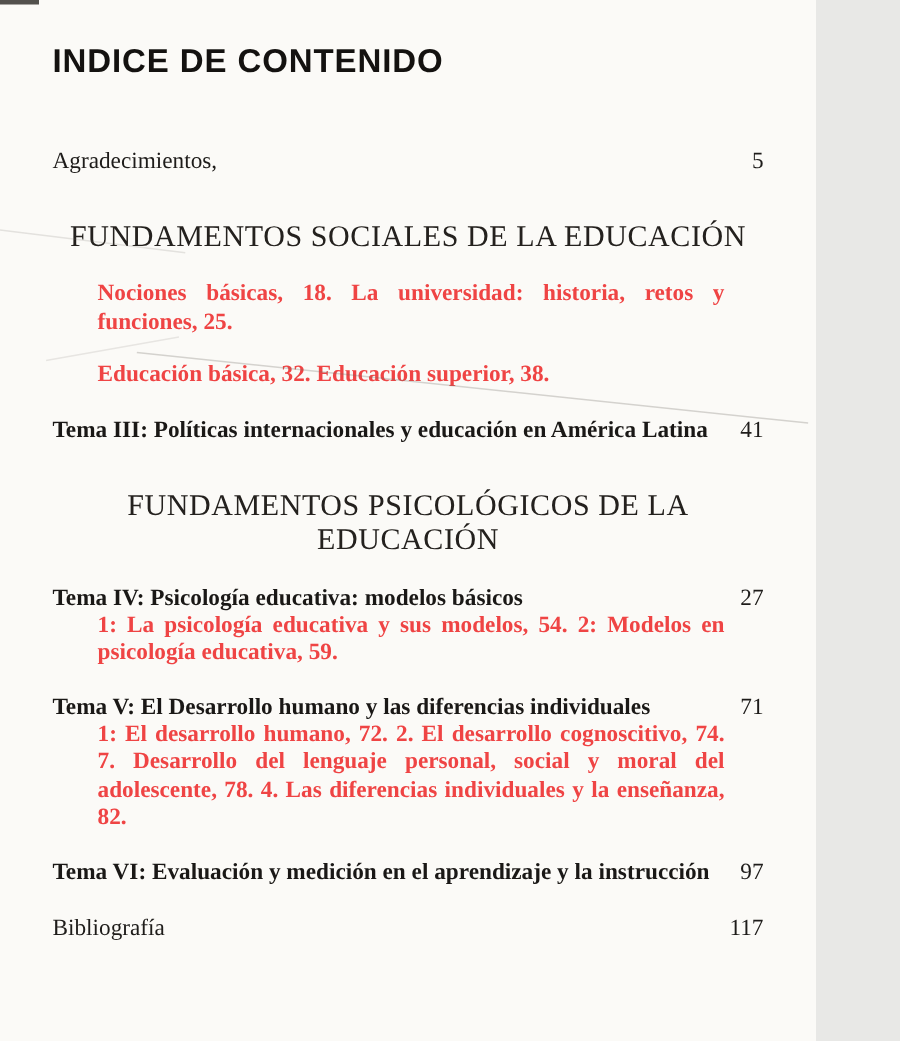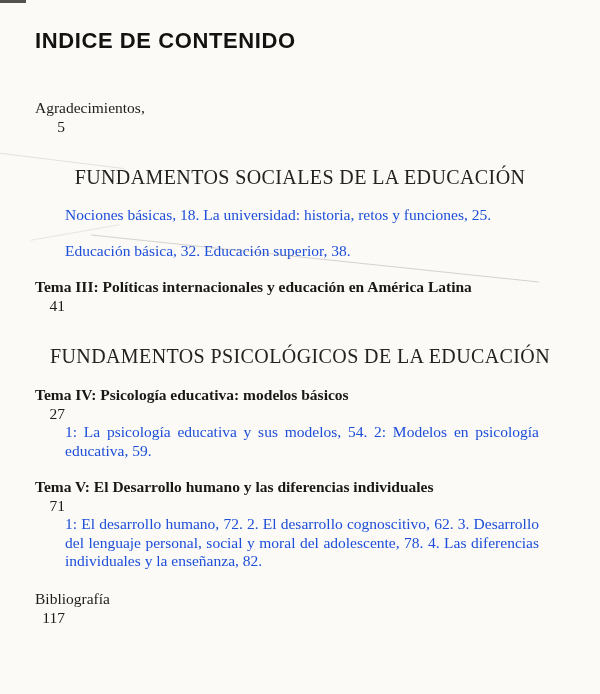--- a/index.html
+++ b/index.html
@@ -2,21 +2,21 @@
 <html><head>
 <meta charset="utf-8">
 <style>
   html, body {
     margin: 0;
     padding: 0;
     background: #e8e8e6;
   }
   .page {
     position: relative;
-    width: 600px;
+    width: 544px;
     height: 694px;
     box-sizing: border-box;
     margin: 0;
     padding: 28px 35px 0 35px;
     background: #fbfaf7;
     color: #1e1c1a;
     font-family: "Liberation Serif", "DejaVu Serif", serif;
     font-size: 15.5px;
     overflow: hidden;
   }
@@ -27,41 +27,41 @@
     font-size: 22px;
     letter-spacing: 0.6px;
     color: #141210;
   }
   .front-list { margin-top: 44px; }
   .row {
     display: flex;
     justify-content: space-between;
     align-items: baseline;
     line-height: 19px;
-    flex-direction: column;
   }
   .pagenum {
     min-width: 30px;
     text-align: right;
     white-space: nowrap;
   }
   .section-heading {
     margin-top: 30px;
     text-align: center;
     font-size: 20px;
     letter-spacing: 0.4px;
     color: #24211e;
   }
   .entry { margin-top: 17px; }
   .entry-title { font-weight: bold; color: #1a1816; }
   .entry-detail {
     margin: 0 26px 0 30px;
     text-align: justify;
     line-height: 18.5px;
-    color: #1d4ed8;
+    color: #ef4444;
+    font-weight: bold;
   }
   .back-list { margin-top: 18px; }
   
   .corner-mark {
     position: absolute;
     left: 0; top: 0;
     width: 26px; height: 3px;
     background: #35332f;
     opacity: 0.85;
   }
@@ -122,24 +122,28 @@
         <span class="pagenum">27</span>
       </div>
       <div class="entry-detail">1: La psicología educativa y sus modelos, 54. 2: Modelos en psicología educativa, 59.</div>
     </div>
 
     <div class="entry">
       <div class="row">
         <span class="entry-title">Tema V: El Desarrollo humano y las diferencias individuales</span>
         <span class="pagenum">71</span>
       </div>
-      <div class="entry-detail">1: El desarrollo humano, 72. 2. El desarrollo cognoscitivo, 62. 3. Desarrollo del lenguaje personal, social y moral del adolescente, 78. 4. Las diferencias individuales y la enseñanza, 82.</div>
+      <div class="entry-detail">1: El desarrollo humano, 72. 2. El desarrollo cognoscitivo, 74. 7. Desarrollo del lenguaje personal, social y moral del adolescente, 78. 4. Las diferencias individuales y la enseñanza, 82.</div>
     </div>
 
     <div class="entry">
+      <div class="row">
+        <span class="entry-title">Tema VI: Evaluación y medición en el aprendizaje y la instrucción</span>
+        <span class="pagenum">97</span>
+      </div>
     </div>
   </div>
 
   <div class="back-list">
     <div class="row">
       <span>Bibliografía</span>
       <span class="pagenum">117</span>
     </div>
   </div>
 

